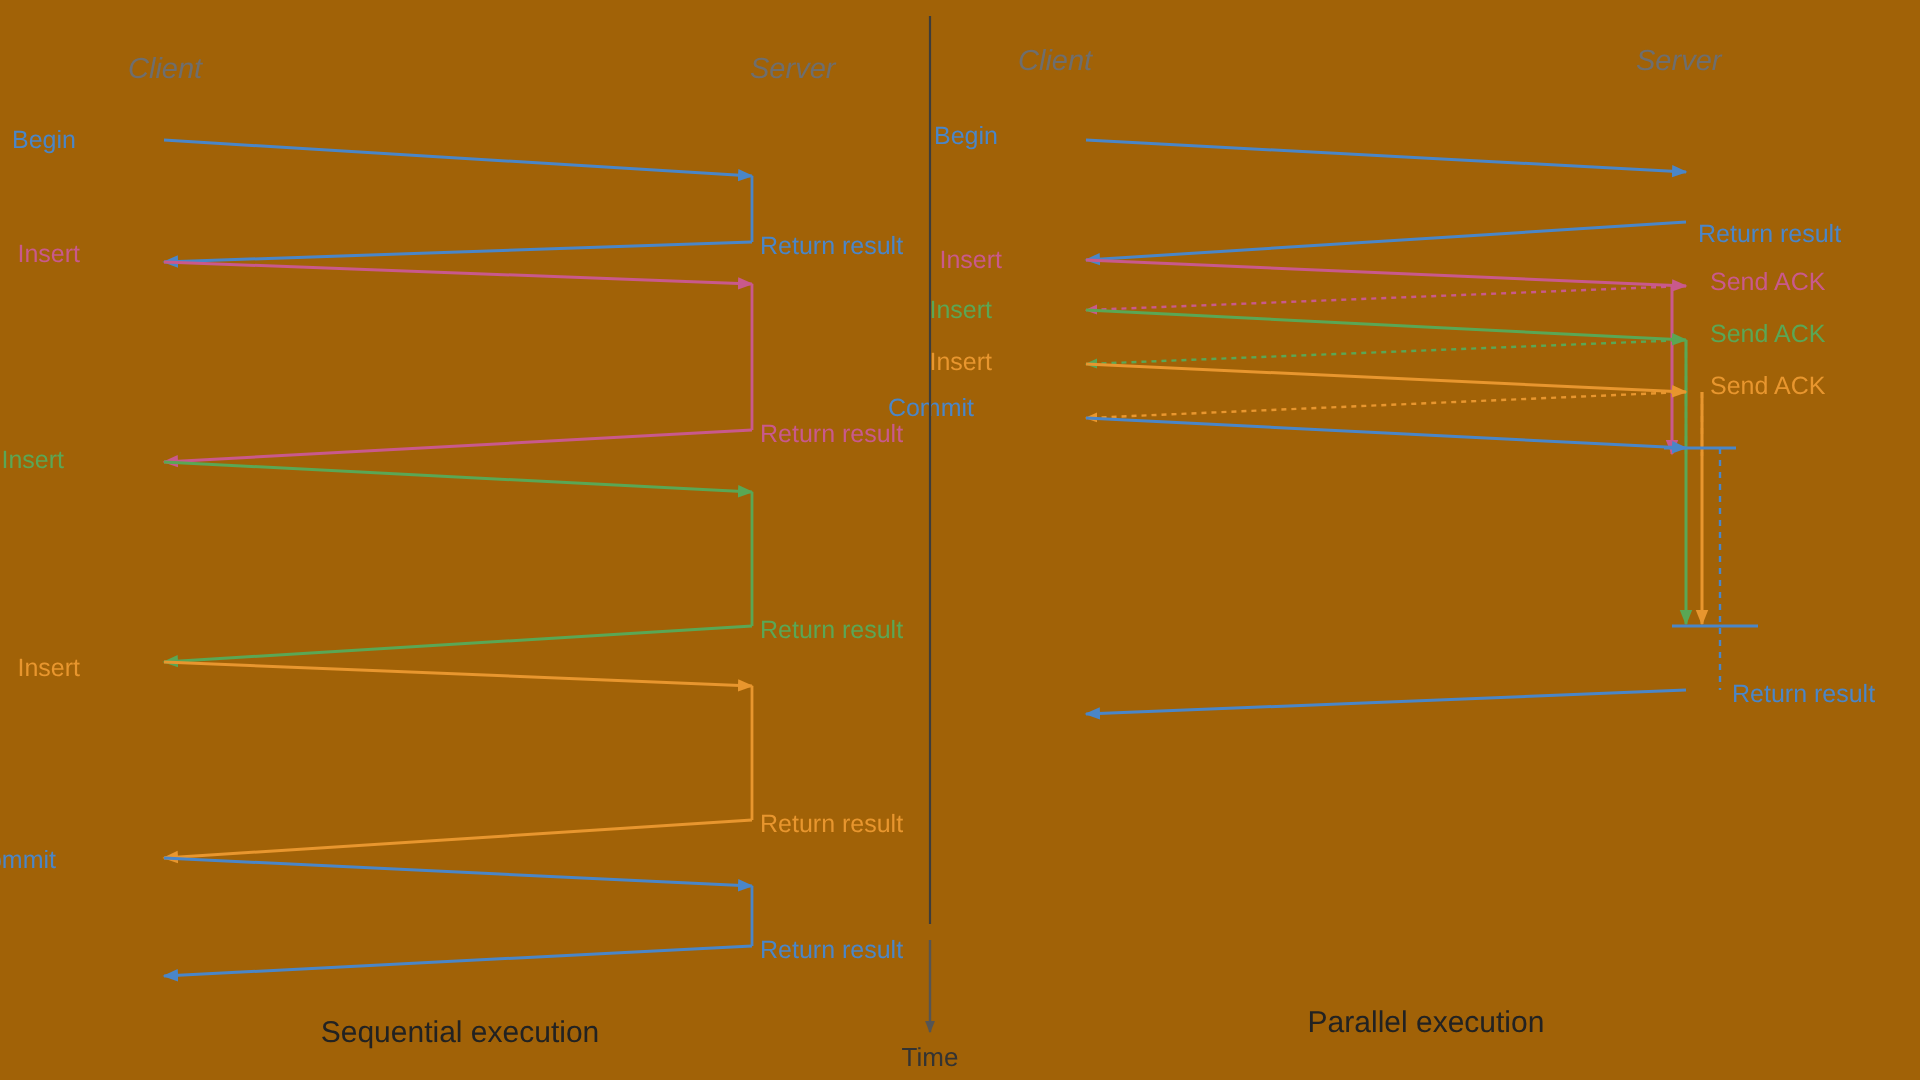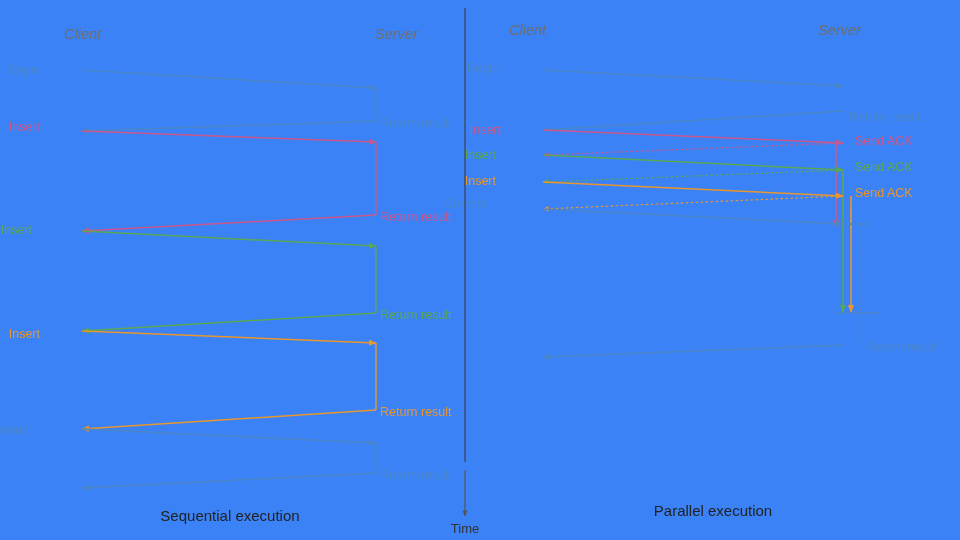--- a/index.html
+++ b/index.html
@@ -10,21 +10,21 @@
   body {
     width: 960px;
     height: 540px;
     overflow: hidden;
     font-family: "Liberation Sans", sans-serif;
   }
   #stage {
     position: relative;
     width: 960px;
     height: 540px;
-    background: #3b82f6;
+    background: #a16207;
   }
   svg#diagram {
     position: absolute;
     top: 0;
     left: 0;
     width: 960px;
     height: 540px;
     display: block;
   }
   .lane-header {

